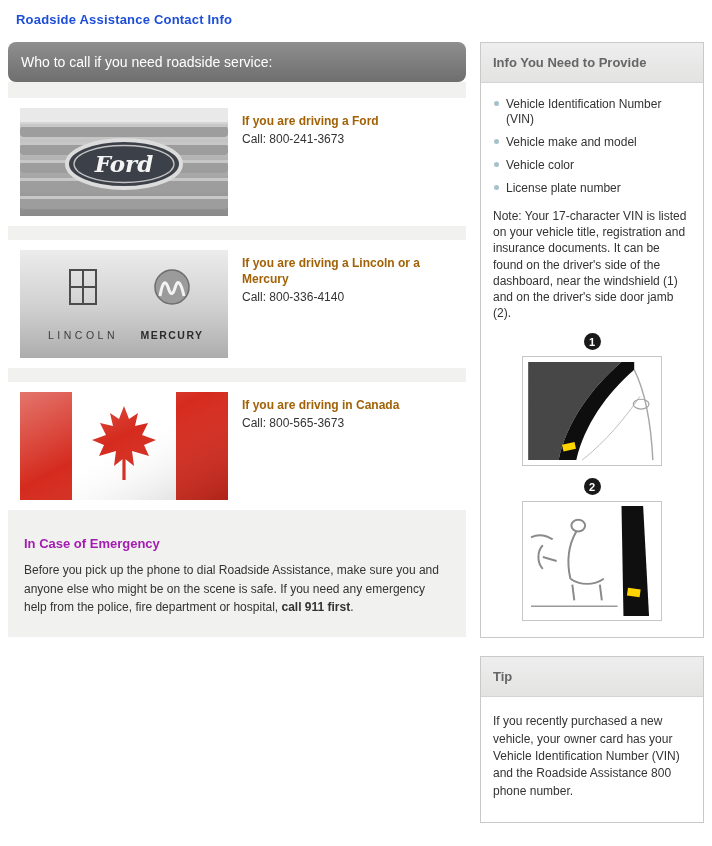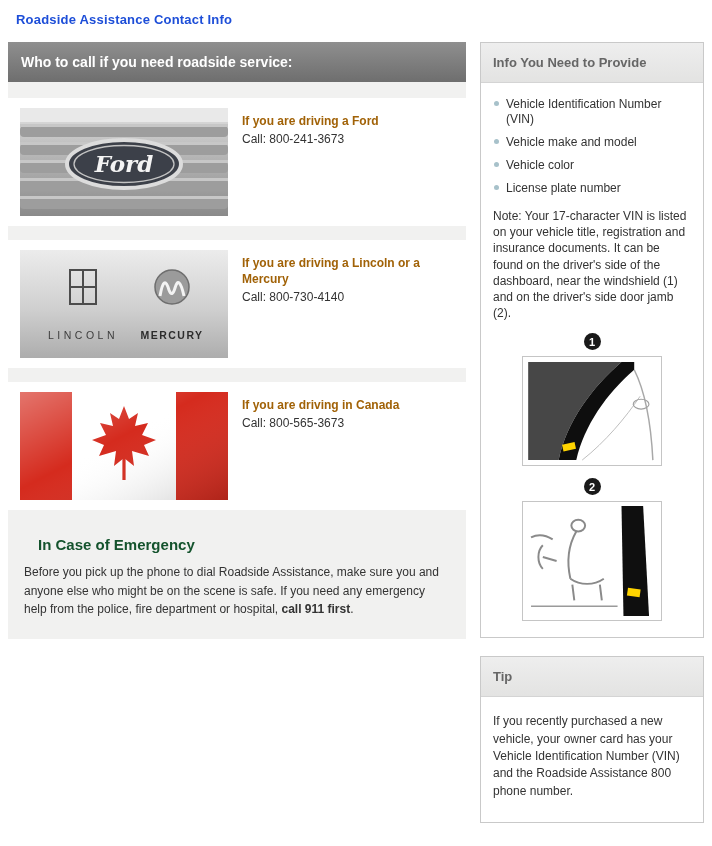--- a/index.html
+++ b/index.html
@@ -13,33 +13,34 @@
   h1.page-title {
     font-size:13px; font-weight:bold; color:#1d4ed8;
     margin:6px 0 15px 8px; letter-spacing:0.2px;
   }
   .columns { display:flex; align-items:flex-start; }
 
   
   .main { flex:1; margin-right:14px; }
   .main-header {
     background:linear-gradient(#8f8f8f,#6e6e6e);
-    color:#fff; font-weight:bold; font-size:14px;
+    color:#fff; font-weight:normal; font-size:14px;
     padding:12px 13px;
+    border-radius:8px;
   }
   .main-body { background:#f1f1f0; padding:16px 0 0; }
   .service-row {
     background:#fff; display:flex; padding:10px 12px; margin-bottom:14px;
   }
   .row-image { width:208px; height:108px; flex:none; display:block; }
   .row-text { margin-left:14px; padding-top:5px; font-size:12px; line-height:1.35; }
   .row-title { font-weight:bold; color:#a16207; max-width:205px; margin-bottom:2px; }
   .row-phone { color:#333; }
   .emergency { padding:8px 16px 20px; font-size:12px; }
-  .emergency-heading { font-weight:bold; font-size:15px; color:#14532d; margin:4px 14px 10px; }
+  .emergency-heading { font-weight:bold; font-size:13px; color:#a21caf; margin:4px 0 10px; }
   .emergency-text { margin:0; line-height:1.55; max-width:445px; }
   .emergency-text strong { font-weight:bold; }
 
   
   .sidebar { width:224px; flex:none; }
   .box { border:1px solid #c9c9c9; background:#fff; margin-bottom:18px; }
   .box-header {
     background:linear-gradient(#eeeeee,#e3e3e2);
     border-bottom:1px solid #d4d4d4;
     color:#666; font-weight:bold; font-size:13px;
@@ -126,21 +127,21 @@
             <rect x="50" y="20" width="26" height="34" fill="none" stroke="#4c4c4c" stroke-width="2"></rect>
             <path d="M63,20 V54 M50,37 H76" stroke="#4c4c4c" stroke-width="2" fill="none"></path>
             <text x="63" y="89" text-anchor="middle" font-size="10.5" letter-spacing="3.5" fill="#3d3d3d">LINCOLN</text>
 
             <circle cx="152" cy="37" r="17" fill="#9b9b9b" stroke="#6e6e6e" stroke-width="1.5"></circle>
             <path d="M140,46 Q144,23 149,40 Q152,48 155,38 Q159,24 164,46" stroke="#f3f3f3" stroke-width="3" fill="none"></path>
             <text x="152" y="89" text-anchor="middle" font-size="10.5" font-weight="bold" letter-spacing="1.5" fill="#2c2c2c">MERCURY</text>
           </svg>
           <div class="row-text">
             <div class="row-title">If you are driving a Lincoln or a Mercury</div>
-            <div class="row-phone">Call: 800-730-4140</div>
+            <div class="row-phone">Call: 800-336-4140</div>
           </div>
         </div>
 
         <div class="service-row">
           <svg class="row-image" viewBox="0 0 208 108">
             <defs>
               <linearGradient id="flagShade" x1="0" y1="0" x2="1" y2="1">
                 <stop offset="0" stop-color="#ffffff" stop-opacity="0.35"></stop>
                 <stop offset="0.45" stop-color="#ffffff" stop-opacity="0"></stop>
                 <stop offset="1" stop-color="#000000" stop-opacity="0.18"></stop>

